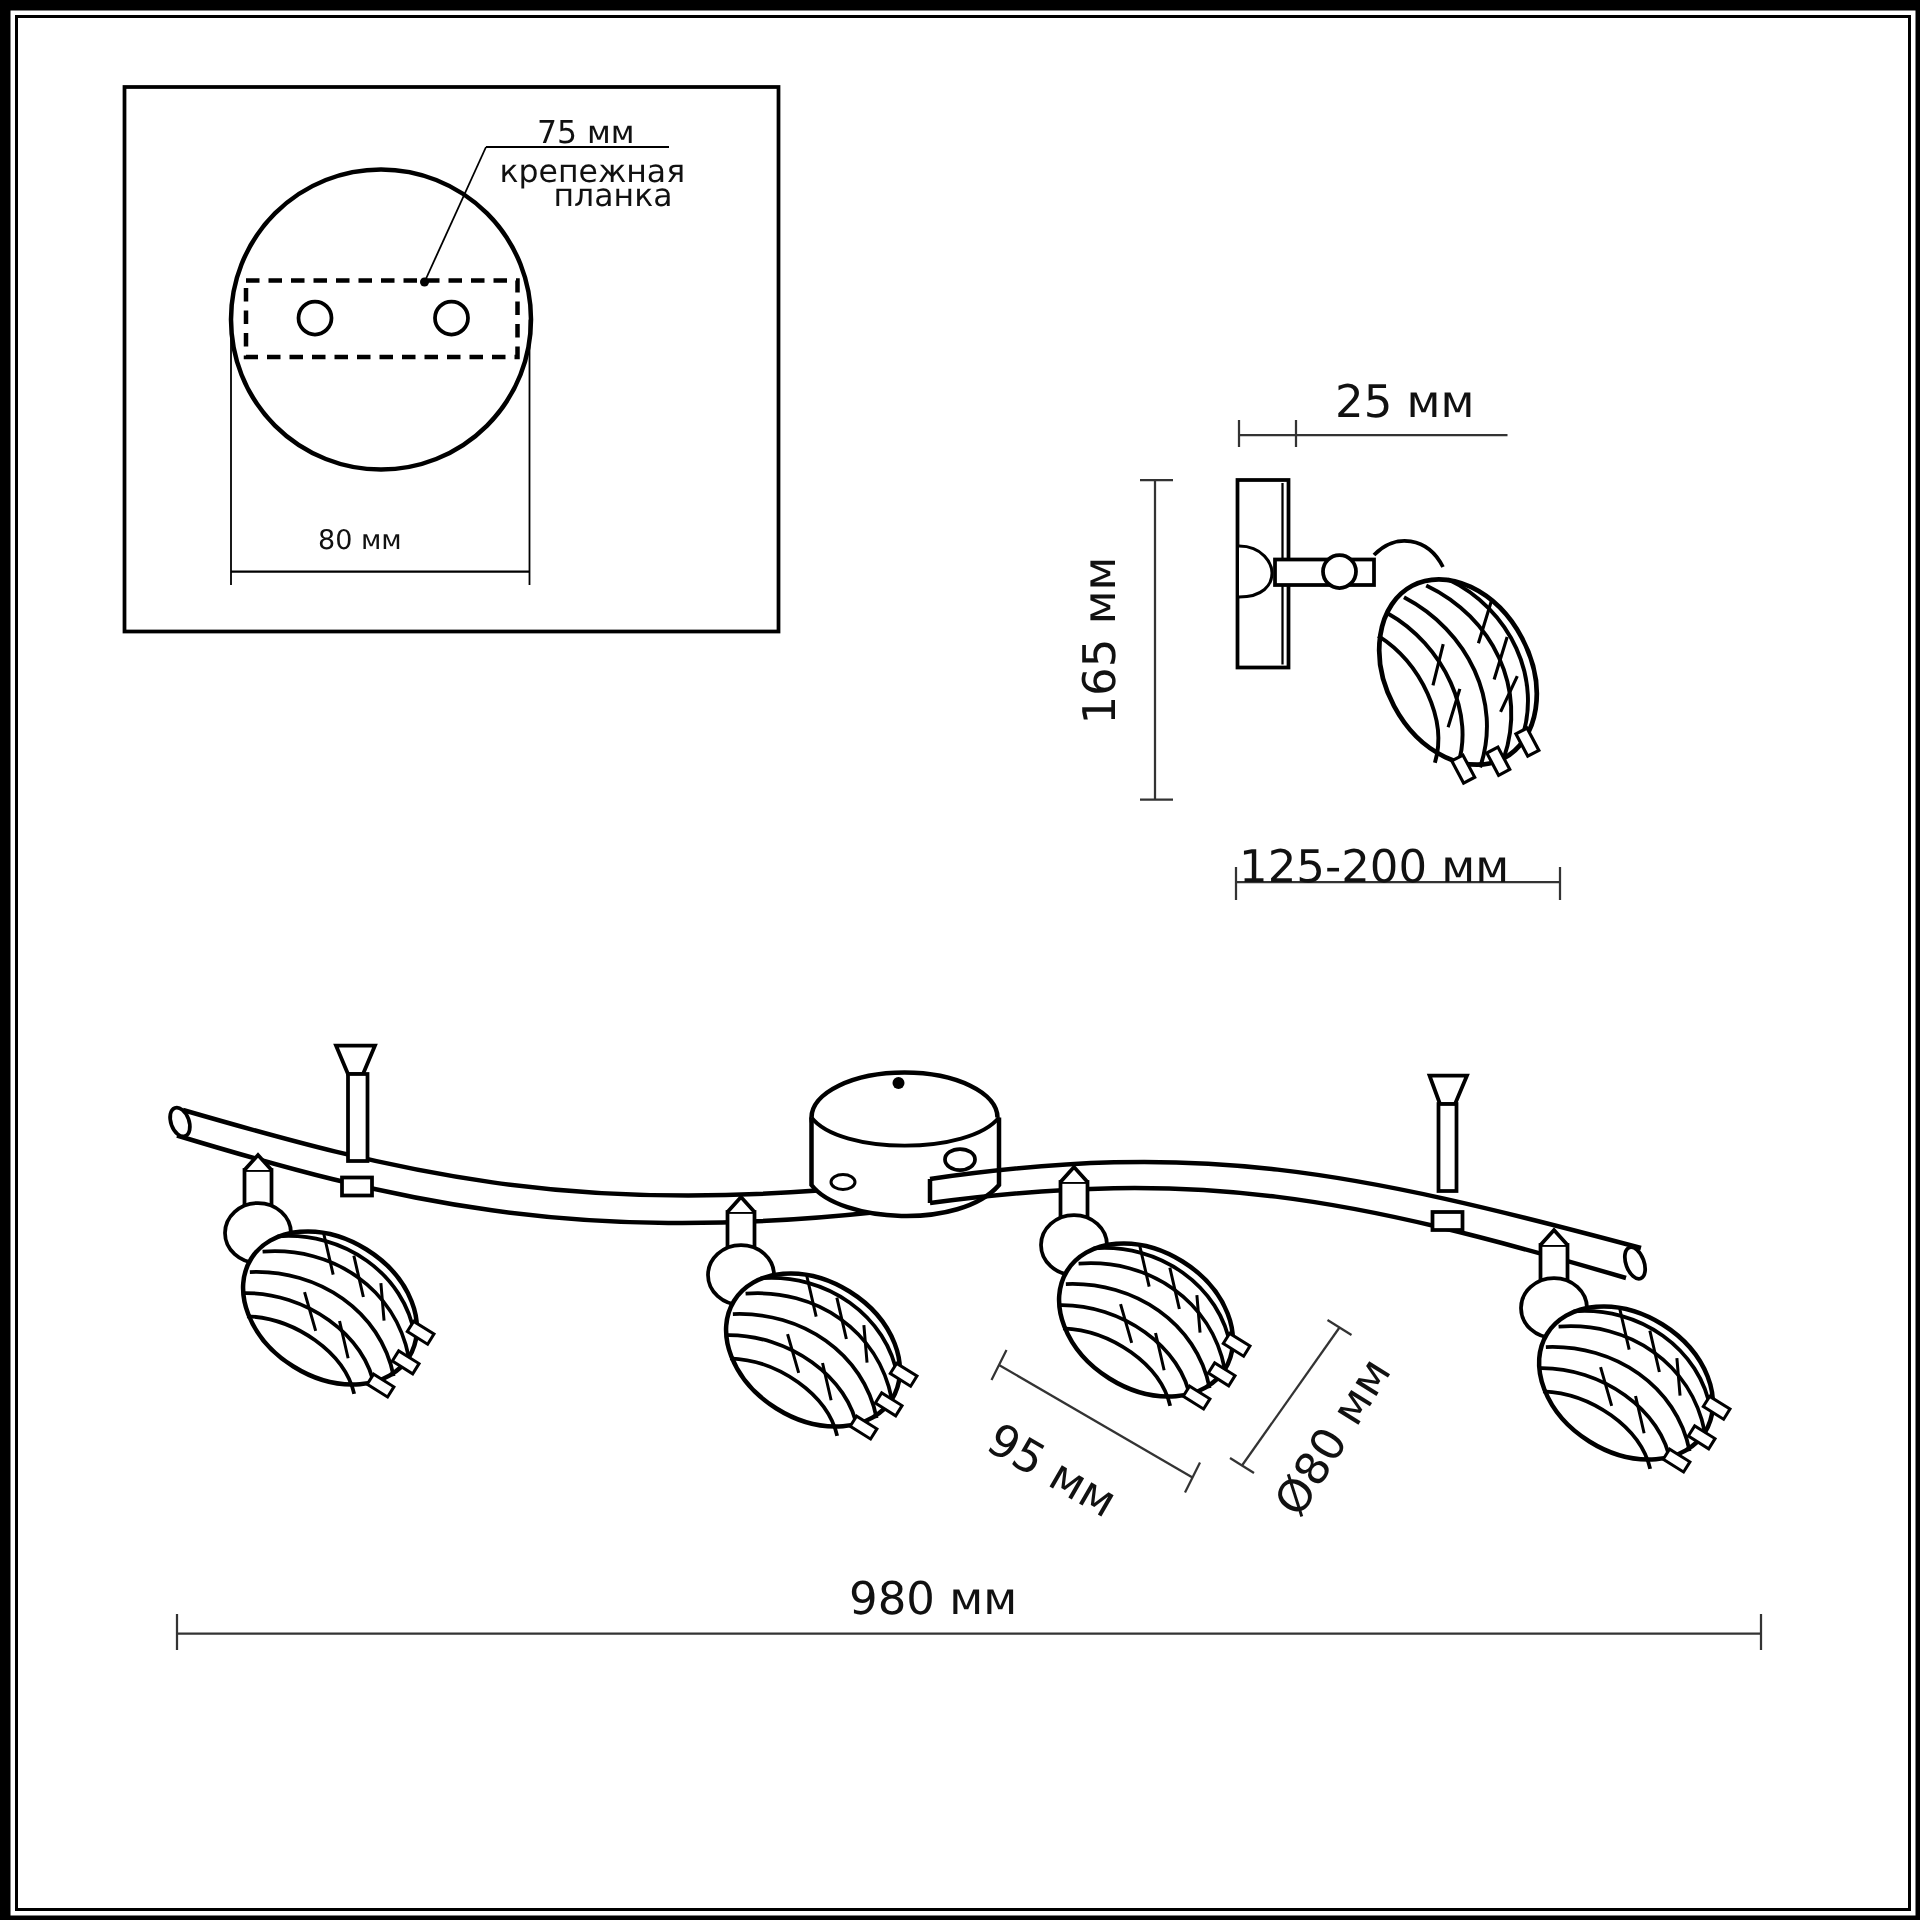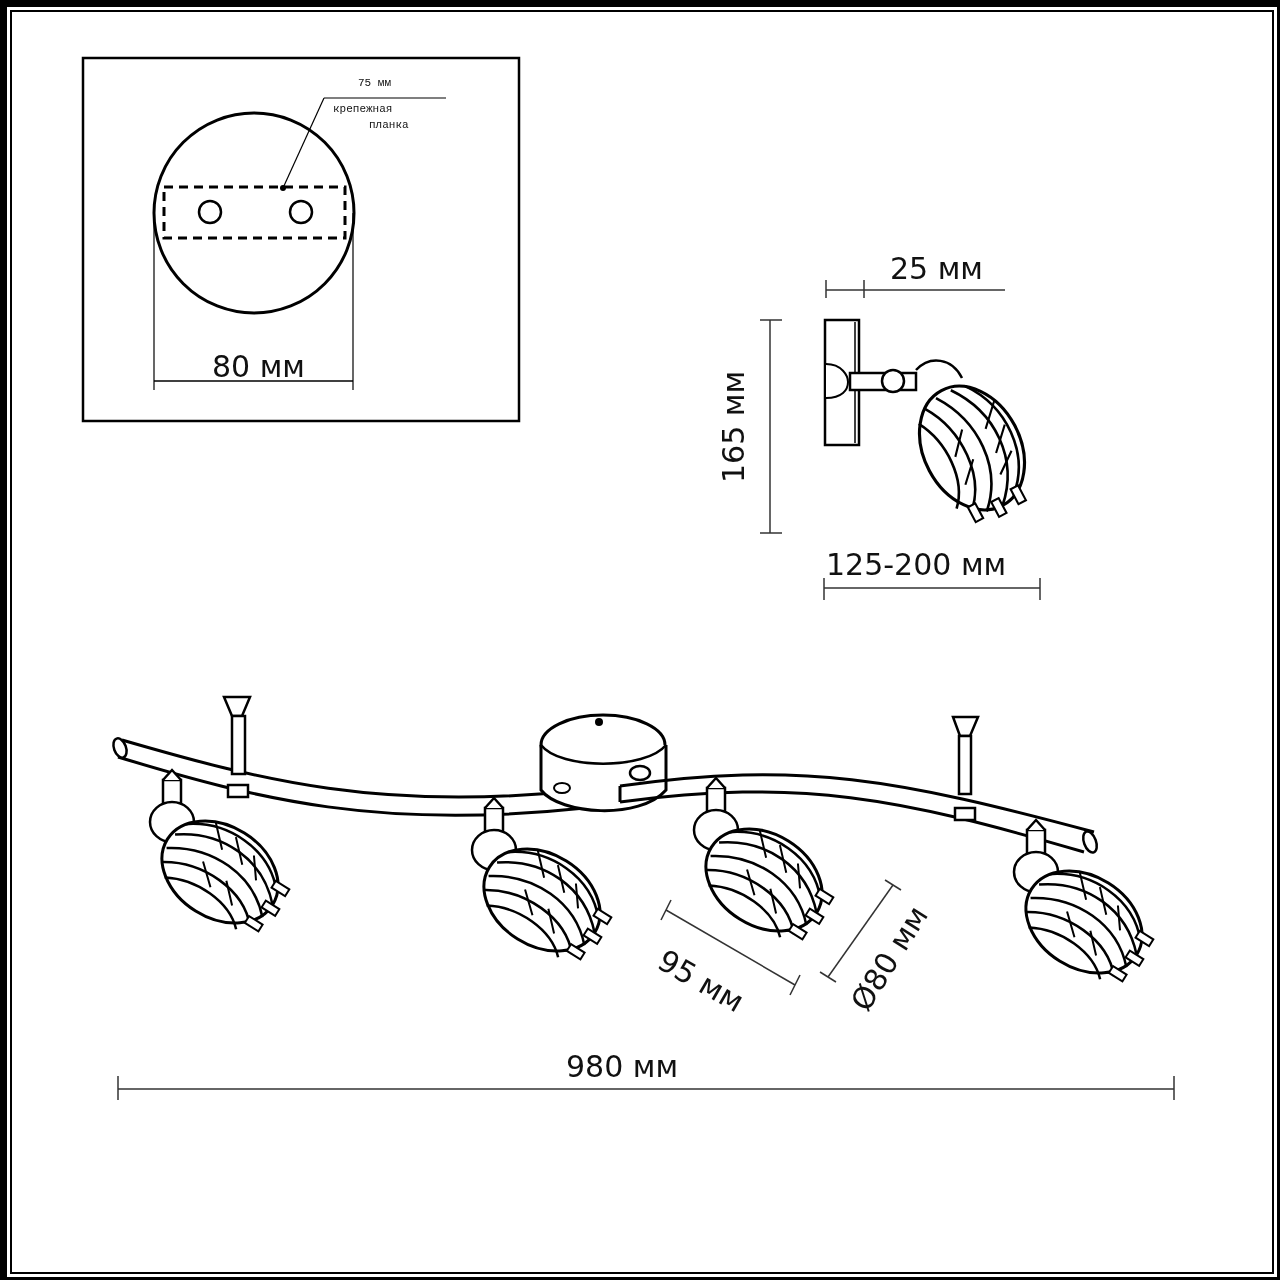--- a/index.html
+++ b/index.html
@@ -1,22 +1,22 @@
 <!DOCTYPE html>
 <html><head>
   <meta charset="utf-8">
   <style>
     html, body { margin: 0; padding: 0; background: #ffffff; }
     body { width: 1280px; height: 1280px; position: relative; overflow: hidden; font-family: "DejaVu Sans", sans-serif; }
     .frame-outer { position: absolute; left: 0; top: 0; width: 1280px; height: 1280px; box-sizing: border-box; border-left: 7px solid #000; border-top: 7px solid #000; border-right: 3px solid #000; border-bottom: 3px solid #000; }
     .frame-inner { position: absolute; left: 10px; top: 10px; right: 6px; bottom: 6px; border: 2px solid #000; }
     svg { position: absolute; left: 0; top: 0; }
     .lbl { position: absolute; color: #111; white-space: nowrap; font-family: "DejaVu Sans", sans-serif; line-height: 1; }
-    .lbl-sm { font-size: 11px; font-family: Liberation Mono, monospace; }
-    .lbl-md { font-size: 30px; }
+    .lbl-sm { font-size: 21px; }
+    .lbl-md { font-size: 18px; }
     .lbl-lg { font-size: 30px; }
   </style>
 </head>
 <body>
 
 <div class="frame-outer"></div>
 <div class="frame-inner"></div>
 
 <svg width="1280" height="1280" viewBox="0 0 1280 1280">
   <defs>
@@ -141,17 +141,17 @@
   </g>
 </svg>
 
 <div class="lbl lbl-sm" style="left:358px; top:78px;">75 мм</div>
 <div class="lbl lbl-sm" style="left:333px; top:104px;text-align:center;">крепежная</div>
 <div class="lbl lbl-sm" style="left:369px; top:120px;">планка</div>
 <div class="lbl lbl-md" style="left:212px; top:352px;">80 мм</div>
 
 <div class="lbl lbl-lg" style="left:890px; top:254px;">25 мм</div>
 <div class="lbl lbl-lg" style="left:678px; top:412px; transform:rotate(-90deg); transform-origin:center;">165 мм</div>
-<div class="lbl lbl-lg" style="left:826px; top:550px;">125-200  мм</div>
+<div class="lbl lbl-lg" style="left:826px; top:564px;">125-200  мм</div>
 
 <div class="lbl lbl-lg" style="left:668px; top:945px; transform:rotate(30deg); transform-origin:left top;">95 мм</div>
 <div class="lbl lbl-lg" style="left:846px; top:1000px; transform:rotate(-58deg); transform-origin:left top;">Ø80 мм</div>
 <div class="lbl lbl-lg" style="left:566px; top:1052px;">980  мм</div>
 
 </body></html>

